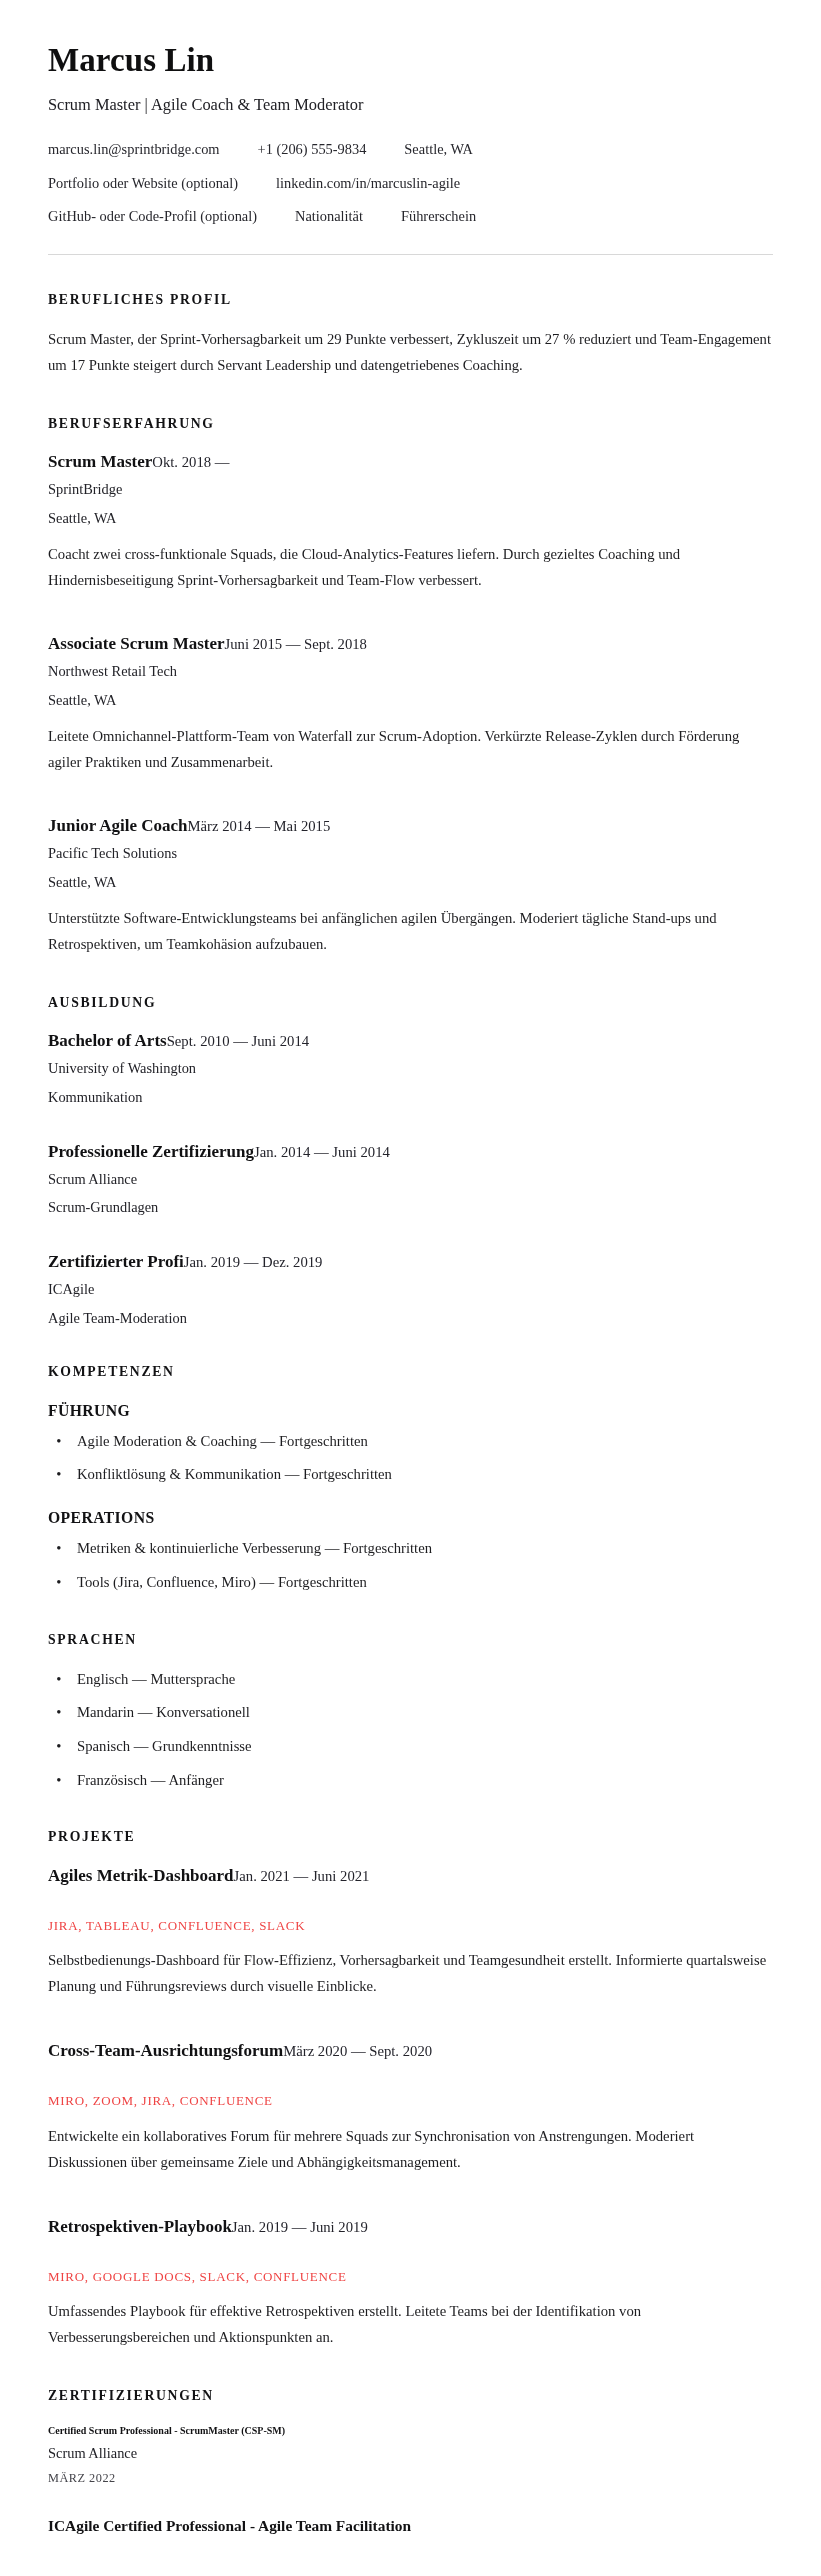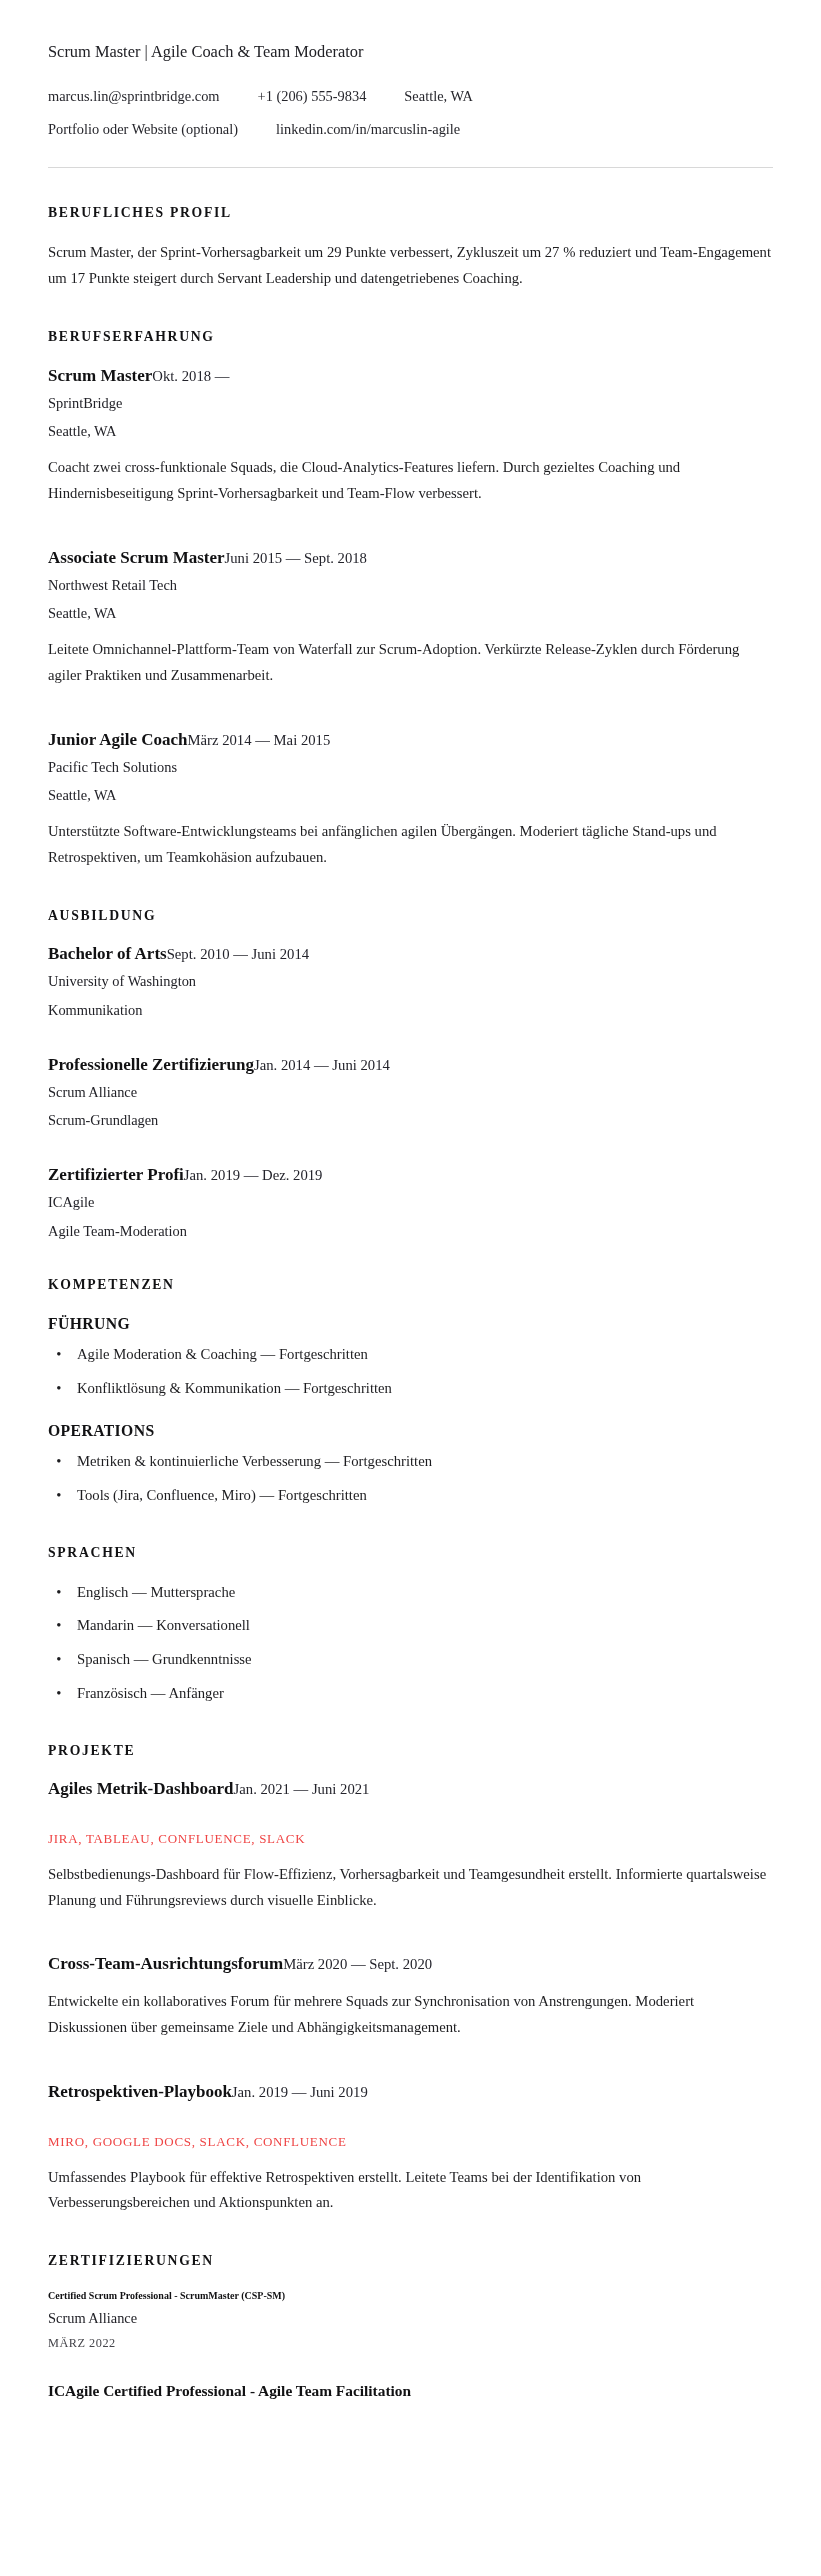--- a/index.html
+++ b/index.html
@@ -117,30 +117,36 @@
     top: 0;
     color: #1d1d20;
   }
 </style>
 </head>
 <body>
 
 <div class="page">
 
   <header>
+    <h1 class="name">Marcus Lin</h1>
     <p class="subtitle">Scrum Master | Agile Coach &amp; Team Moderator</p>
 
     <div class="contact-row">
       <span>marcus.lin@sprintbridge.com</span>
       <span>+1 (206) 555-9834</span>
       <span>Seattle, WA</span>
     </div>
     <div class="contact-row">
       <span>Portfolio oder Website (optional)</span>
       <span>linkedin.com/in/marcuslin-agile</span>
+    </div>
+    <div class="contact-row">
+      <span>GitHub- oder Code-Profil (optional)</span>
+      <span>Nationalität</span>
+      <span>Führerschein</span>
     </div>
 
     <hr class="divider">
   </header>
 
   <section class="section">
     <h2 class="section-heading">BERUFLICHES PROFIL</h2>
     <p class="body-text">Scrum Master, der Sprint-Vorhersagbarkeit um 29 Punkte verbessert, Zykluszeit um 27 % reduziert und Team-Engagement um 17 Punkte steigert durch Servant Leadership und datengetriebenes Coaching.</p>
   </section>
 
@@ -245,20 +251,21 @@
       </div>
       <div class="entry-tools">JIRA, TABLEAU, CONFLUENCE, SLACK</div>
       <p class="entry-desc">Selbstbedienungs-Dashboard für Flow-Effizienz, Vorhersagbarkeit und Teamgesundheit erstellt. Informierte quartalsweise Planung und Führungsreviews durch visuelle Einblicke.</p>
     </div>
 
     <div class="entry">
       <div class="entry-header">
         <h3 class="entry-title">Cross-Team-Ausrichtungsforum</h3>
         <span class="entry-dates">März 2020 — Sept. 2020</span>
       </div>
+      <div class="entry-tools">MIRO, ZOOM, JIRA, CONFLUENCE</div>
       <p class="entry-desc">Entwickelte ein kollaboratives Forum für mehrere Squads zur Synchronisation von Anstrengungen. Moderiert Diskussionen über gemeinsame Ziele und Abhängigkeitsmanagement.</p>
     </div>
 
     <div class="entry">
       <div class="entry-header">
         <h3 class="entry-title">Retrospektiven-Playbook</h3>
         <span class="entry-dates">Jan. 2019 — Juni 2019</span>
       </div>
       <div class="entry-tools">MIRO, GOOGLE DOCS, SLACK, CONFLUENCE</div>
       <p class="entry-desc">Umfassendes Playbook für effektive Retrospektiven erstellt. Leitete Teams bei der Identifikation von Verbesserungsbereichen und Aktionspunkten an.</p>

